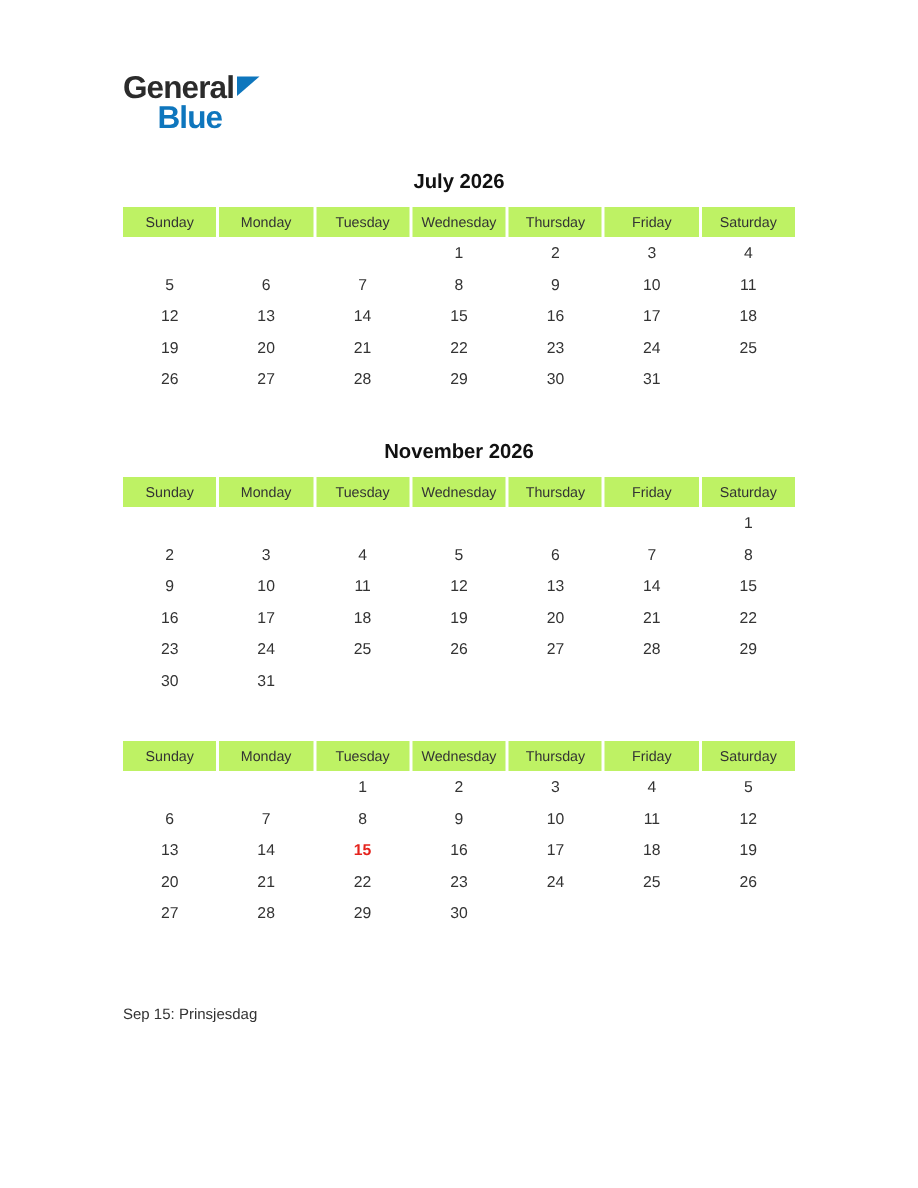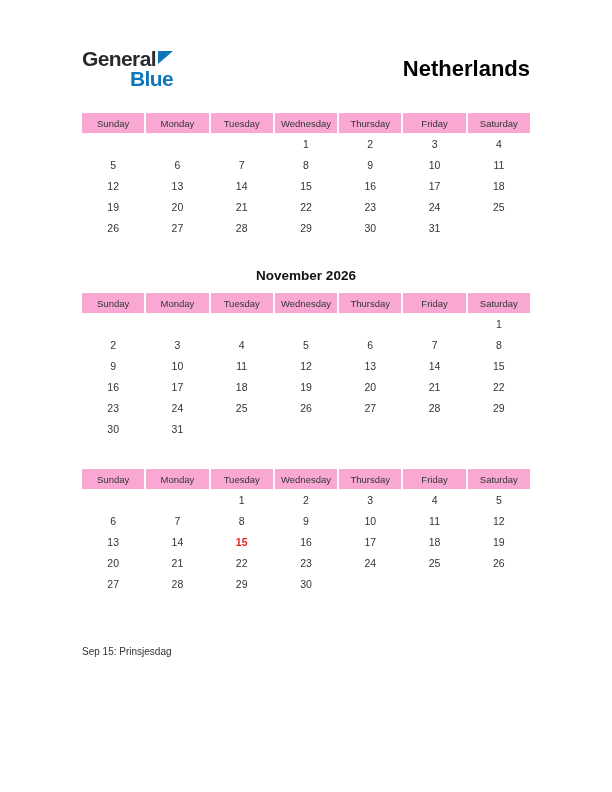--- a/index.html
+++ b/index.html
@@ -1,48 +1,48 @@
 <!DOCTYPE html>
 <html><head>
 <meta charset="utf-8">
 <style>
   html,body{margin:0;padding:0;background:#ffffff;}
   body{width:612px;height:792px;font-family:"Liberation Sans",sans-serif;color:#333;}
   .page{width:612px;height:792px;box-sizing:border-box;padding:48px 82px 0 82px;overflow:hidden;}
   .header{display:flex;justify-content:space-between;align-items:flex-start;margin-bottom:24px;}
-  .logo{line-height:1;text-align:right;}
+  .logo{line-height:1;}
   .logo-top{display:flex;align-items:flex-start;}
   .logo-general{font-size:21px;font-weight:700;color:#2b2b2b;letter-spacing:-0.6px;}
   .logo-tri{width:0;height:0;border-top:13px solid #0e76bd;border-right:15px solid transparent;margin-left:2px;margin-top:3px;}
   .logo-blue{font-size:21px;font-weight:700;color:#0e76bd;letter-spacing:-0.6px;margin-left:23px;margin-top:-1px;}
   .page-title{font-size:22px;font-weight:700;color:#000;margin-top:8px;}
   .month{margin-bottom:30px;}
   .month-title{font-size:13.5px;font-weight:700;color:#111;text-align:center;margin:0 0 10px 0;}
   .grid{display:grid;grid-template-columns:repeat(7,1fr);column-gap:2px;}
-  .wd{background:#f9a8d4;font-size:9.5px;color:#333;text-align:center;padding:5px 0 4px;}
+  .wd{background:#bef264;font-size:9.5px;color:#333;text-align:center;padding:5px 0 4px;}
   .day{font-size:10.5px;color:#333;text-align:center;padding:5px 0 4px;min-height:11px;}
   .holiday{font-size:10px;color:#333;margin-top:52px;}
 </style>
 </head>
 <body>
 
 <div class="page">
   <div class="header">
     <div class="logo">
       <div class="logo-top">
         <span class="logo-general">General</span>
         <span class="logo-tri"></span>
       </div>
       <div class="logo-blue">Blue</div>
     </div>
-    <div class="page-title">Netherlands</div>
   </div>
 
   <div class="calendars">
       <section class="month">
+        <h2 class="month-title">July 2026</h2>
         <div class="grid">
           <div class="wd">Sunday</div>
           <div class="wd">Monday</div>
           <div class="wd">Tuesday</div>
           <div class="wd">Wednesday</div>
           <div class="wd">Thursday</div>
           <div class="wd">Friday</div>
           <div class="wd">Saturday</div>
           <div class="day"></div>
           <div class="day"></div>

